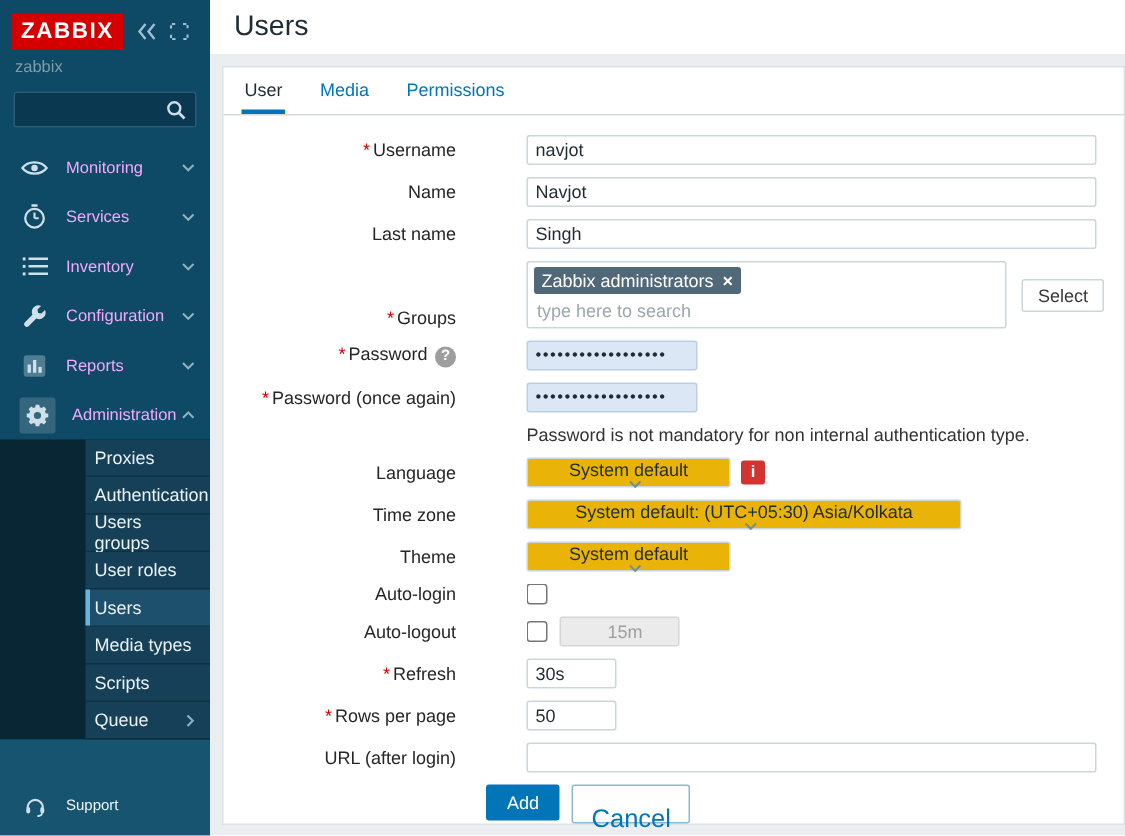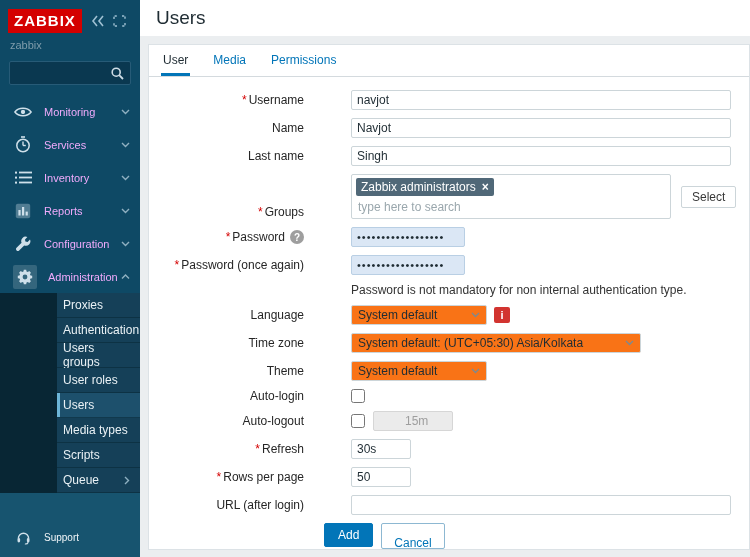--- a/index.html
+++ b/index.html
@@ -53,30 +53,30 @@
   .w-lg { width: 380px; }
   .w-sm { width: 60px; }
   input.pwd { width: 114px; background: #dbe7f5; border-color: #b9cfe4; letter-spacing: 1px; font-size: 11px; }
   .multiselect { width: 320px; border: 1px solid #ccd5d9; border-radius: 2px; padding: 3px 4px 2px 4px; min-height: 41px; }
   .chip { display: inline-flex; align-items: center; background: #506878; color: #fff; border-radius: 2px; padding: 2px 5px; gap: 6px; }
   .chip .chip-x { cursor: pointer; font-weight: bold; font-size: 12px; line-height: 10px; }
   .ms-placeholder { color: #9aa7ad; padding: 4px 2px 2px 2px; }
   .btn-gray { margin-left: 10px; height: 22px; background: #fff; border: 1px solid #ccd5d9; border-radius: 2px; color: #383838; font-size: 12px; padding: 0 10px; cursor: pointer; font-family: "Liberation Sans", sans-serif; }
   .help-icon { width: 14px; height: 14px; border-radius: 50%; background: #9e9e9e; color: #fff; font-size: 10px; font-weight: bold; display: inline-flex; align-items: center; justify-content: center; margin-left: 5px; cursor: pointer; }
   .hint { color: #333; }
-  .select { height: 20px; border: 1px solid #ccd5d9; border-radius: 2px; display: inline-flex; align-items: center; padding: 0 6px; cursor: pointer; color: #1f2c33; justify-content: space-between; background: #f97316; }
+  .select { height: 20px; border: 1px solid #ccd5d9; border-radius: 2px; display: inline-flex; align-items: center; padding: 0 6px; cursor: pointer; color: #1f2c33; justify-content: space-between; background: #eab308; flex-direction: column; }
   .select .chev { color: #7a8a93; margin-left: 8px; display: flex; }
   .sel-md { width: 136px; }
   .sel-xl { width: 290px; }
   .info-icon { width: 16px; height: 16px; background: #d23430; border-radius: 2px; color: #fff; font-size: 11px; font-weight: bold; font-style: normal; display: inline-flex; align-items: center; justify-content: center; margin-left: 7px; cursor: pointer; }
   input.cb { width: 14px; height: 14px; accent-color: #0275b8; }
   input.dis { width: 80px; background: #ebebeb; border-color: #d6d6d6; color: #9e9e9e; margin-left: 8px; padding-left: 31px; }
   .btnrow { margin-left: 175px; margin-top: 6px; display: flex; gap: 8px; }
   .btn-primary { height: 24px; background: #0275b8; border: 1px solid #0275b8; color: #fff; border-radius: 2px; padding: 0 13px; font-size: 12px; cursor: pointer; font-family: "Liberation Sans", sans-serif; }
-  .btn-outline { height: 24px; background: #fff; border: 1px solid #8db8d2; color: #0275b8; border-radius: 2px; padding: 12px 12px; font-size: 12px; cursor: pointer; font-family: "Liberation Sans", sans-serif; }
+  .btn-outline { height: 24px; background: #fff; border: 1px solid #8db8d2; color: #0275b8; border-radius: 2px; padding: 12px 12px; font-size: 17px; cursor: pointer; font-family: "Liberation Sans", sans-serif; }
 </style>
 </head>
 <body>
 
 <div class="sidebar">
   <div class="sb-logo-row">
     <div class="logo-box">ZABBIX</div>
     <div class="sb-logo-icons">
       <span>
           <svg width="14" height="12" viewBox="0 0 14 12">
@@ -146,40 +146,40 @@
     <span class="mi-label">Inventory</span>
     <span class="mi-chev">
         <svg width="9" height="6" viewBox="0 0 9 6">
           <polyline points="1,1 4.5,4.5 8,1" fill="none" stroke="currentColor" stroke-width="1.4"></polyline>
         </svg>
       </span>
   </div>
   <div class="sb-menu-item">
     <span class="mi-icon">
         <svg width="16" height="16" viewBox="0 0 16 16">
+          <path d="M15 3.6 12.6 6 10.4 5.6 10 3.4 12.4 1 A4.4 4.4 0 0 0 6.6 6.8 L1.3 12.1 A1.9 1.9 0 0 0 3.9 14.7 L9.2 9.4 A4.4 4.4 0 0 0 15 3.6 Z" fill="currentColor"></path>
+        </svg>
+      </span>
+    <span class="mi-label">Configuration</span>
+    <span class="mi-chev">
+        <svg width="9" height="6" viewBox="0 0 9 6">
+          <polyline points="1,1 4.5,4.5 8,1" fill="none" stroke="currentColor" stroke-width="1.4"></polyline>
+        </svg>
+      </span>
+  </div>
+  <div class="sb-menu-item">
+    <span class="mi-icon">
+        <svg width="16" height="16" viewBox="0 0 16 16">
           <rect x="0.8" y="0.8" width="14.4" height="14.4" rx="2" fill="currentColor" opacity="0.35"></rect>
           <rect x="3.4" y="7" width="2.2" height="5.5" fill="currentColor"></rect>
           <rect x="7" y="4" width="2.2" height="8.5" fill="currentColor"></rect>
           <rect x="10.6" y="8.6" width="2.2" height="3.9" fill="currentColor"></rect>
         </svg>
       </span>
     <span class="mi-label">Reports</span>
-    <span class="mi-chev">
-        <svg width="9" height="6" viewBox="0 0 9 6">
-          <polyline points="1,1 4.5,4.5 8,1" fill="none" stroke="currentColor" stroke-width="1.4"></polyline>
-        </svg>
-      </span>
-  </div>
-  <div class="sb-menu-item">
-    <span class="mi-icon">
-        <svg width="16" height="16" viewBox="0 0 16 16">
-          <path d="M15 3.6 12.6 6 10.4 5.6 10 3.4 12.4 1 A4.4 4.4 0 0 0 6.6 6.8 L1.3 12.1 A1.9 1.9 0 0 0 3.9 14.7 L9.2 9.4 A4.4 4.4 0 0 0 15 3.6 Z" fill="currentColor"></path>
-        </svg>
-      </span>
-    <span class="mi-label">Configuration</span>
     <span class="mi-chev">
         <svg width="9" height="6" viewBox="0 0 9 6">
           <polyline points="1,1 4.5,4.5 8,1" fill="none" stroke="currentColor" stroke-width="1.4"></polyline>
         </svg>
       </span>
   </div>
   <div class="sb-menu-item active">
     <span class="mi-icon">
         <svg width="16" height="16" viewBox="0 0 20 20">
           <path fill="currentColor" fill-rule="evenodd" d="M8.5 1h3l.4 2.1 1.6.7 1.8-1.2 2.1 2.1-1.2 1.8.7 1.6 2.1.4v3l-2.1.4-.7 1.6 1.2 1.8-2.1 2.1-1.8-1.2-1.6.7-.4 2.1h-3l-.4-2.1-1.6-.7-1.8 1.2-2.1-2.1 1.2-1.8-.7-1.6L1 11.5v-3l2.1-.4.7-1.6-1.2-1.8 2.1-2.1 1.8 1.2 1.6-.7.4-2.1z M10 7a3 3 0 1 0 0 6 3 3 0 0 0 0-6z"></path>

